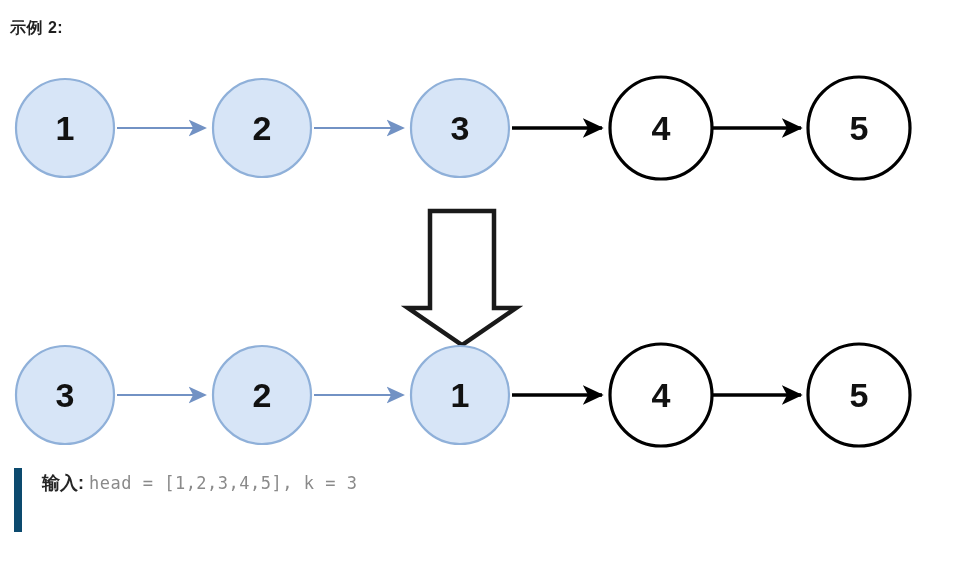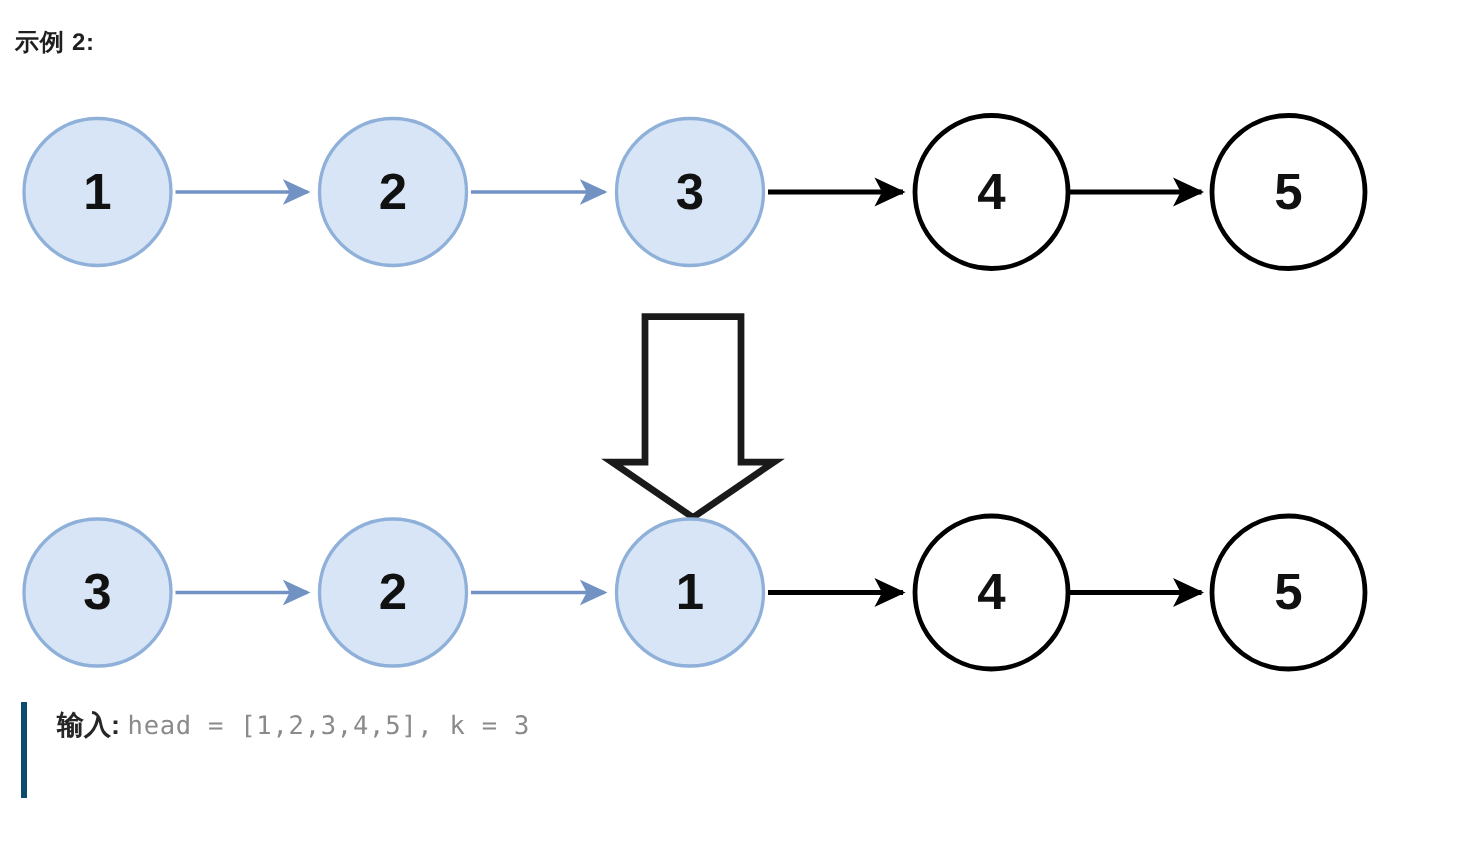--- a/index.html
+++ b/index.html
@@ -34,21 +34,21 @@
     position: absolute;
     left: 0;
     top: 55px;
     width: 976px;
     height: 400px;
   }
   .io-block {
     position: absolute;
     left: 14px;
     top: 468px;
-    border-left: 4px solid #0c4a6e;
+    border-left: 8px solid #0c4a6e;
     padding-left: 20px;
     height: 64px;
     box-sizing: border-box;
   }
   .io-line {
     font-size: 18px;
     line-height: 30px;
     white-space: nowrap;
   }
   .io-label {

